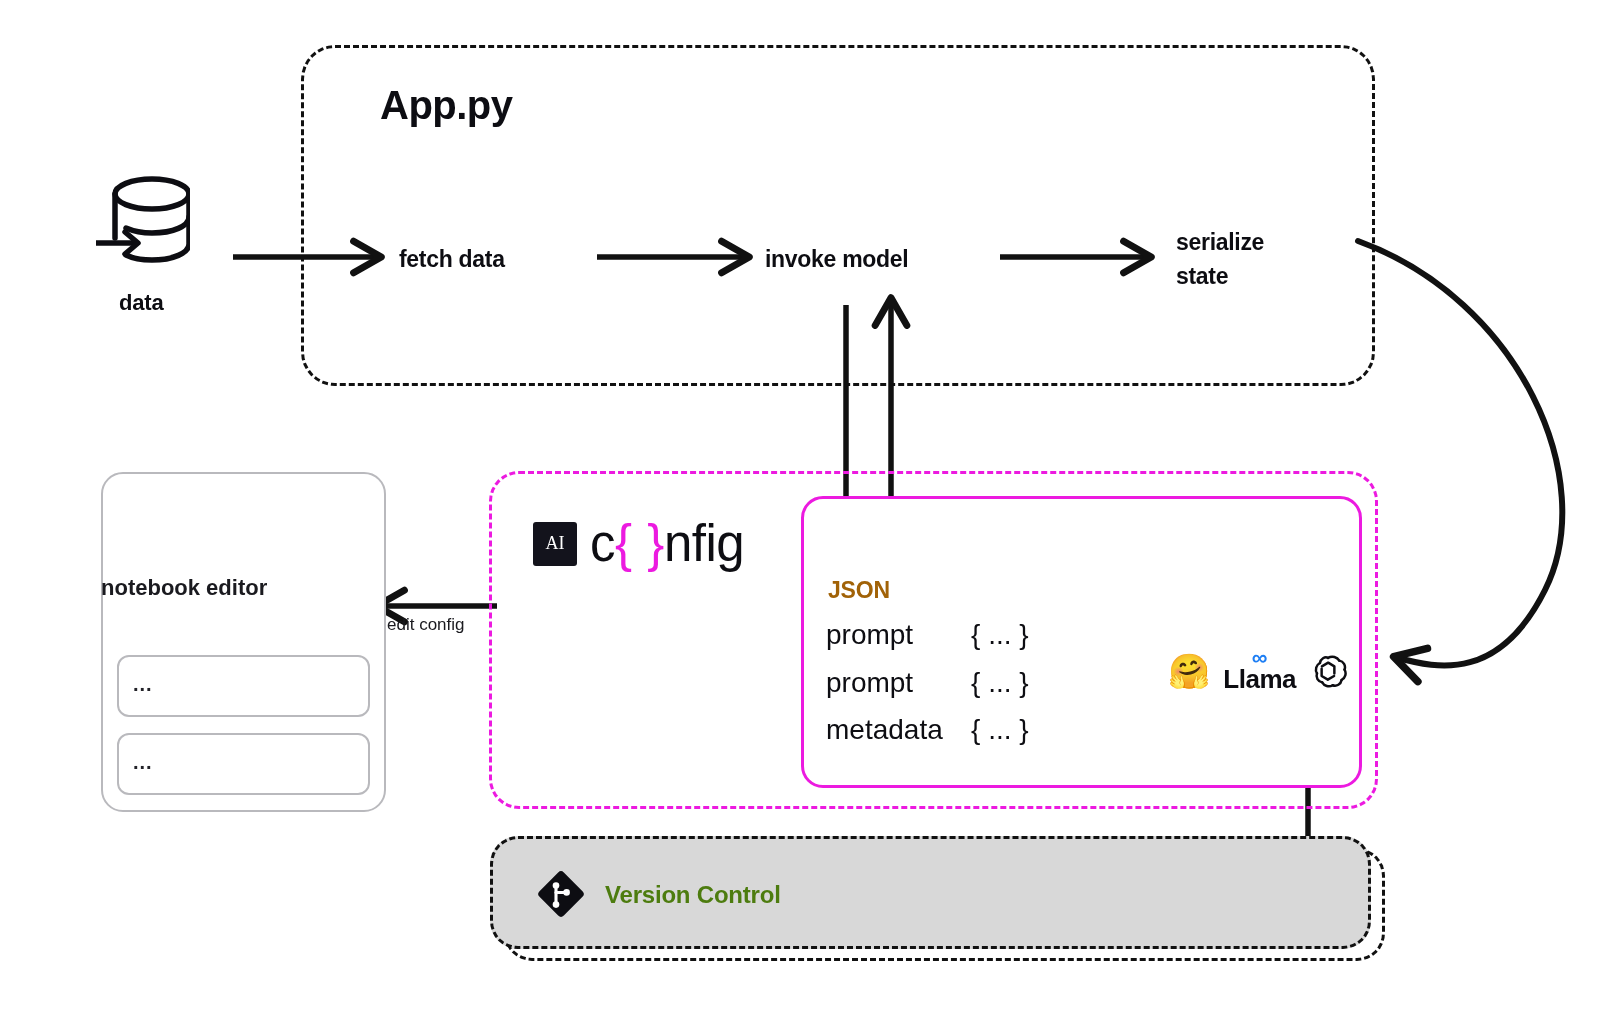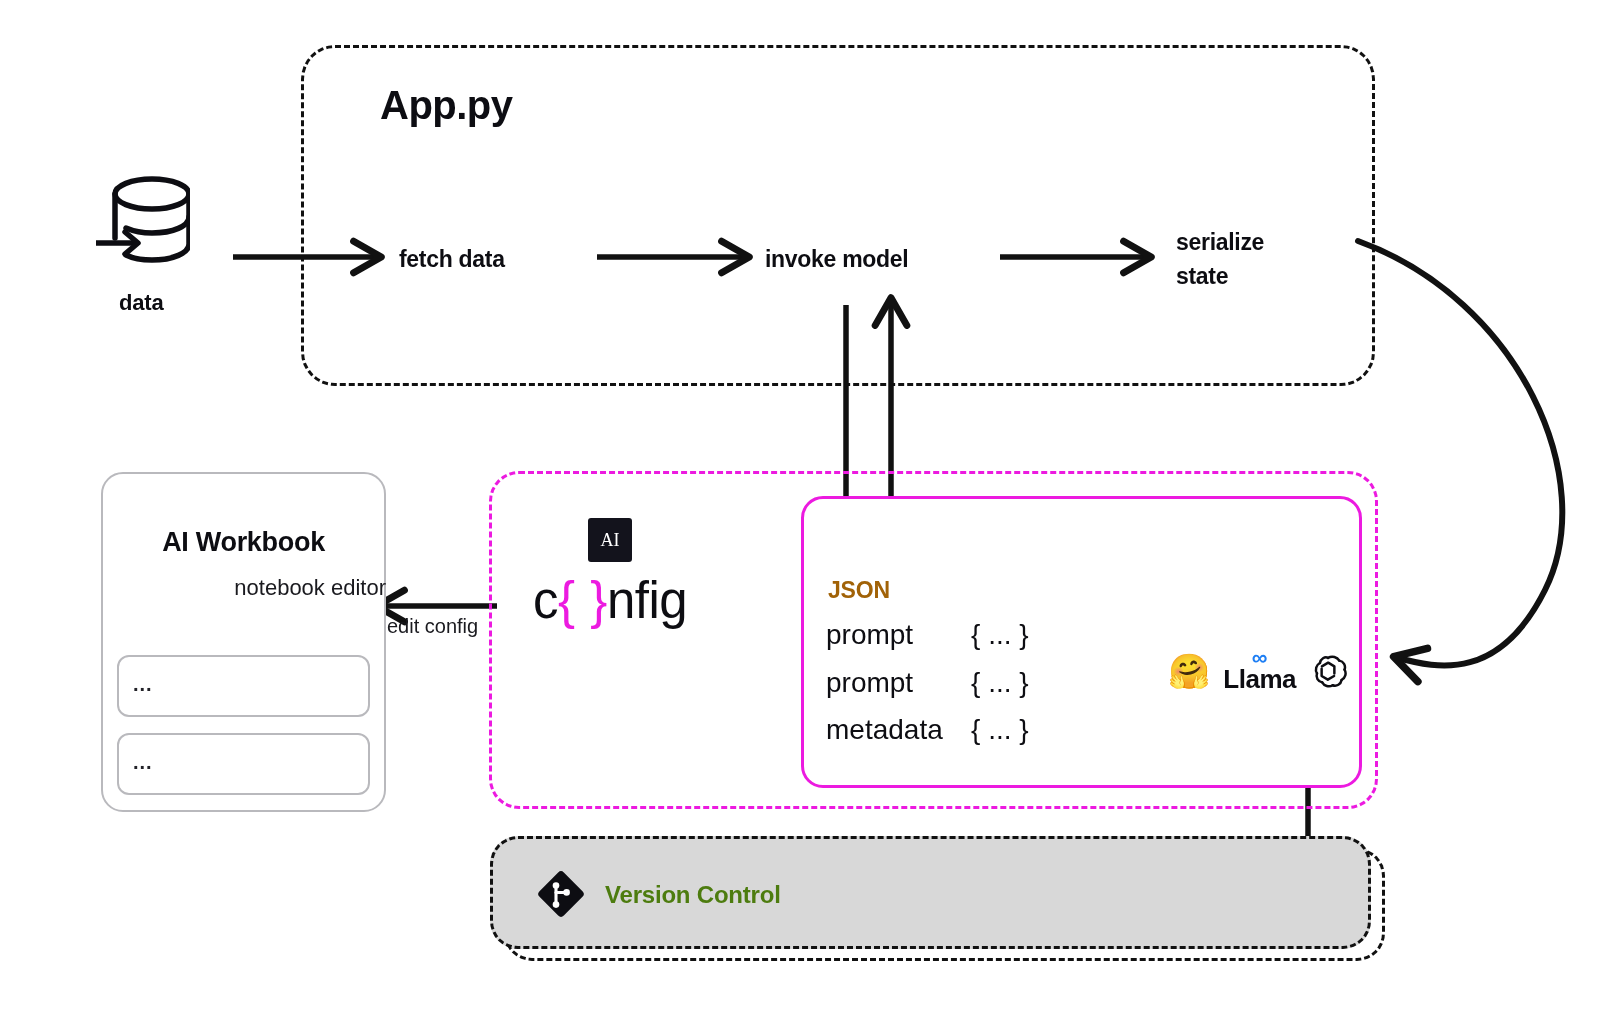--- a/index.html
+++ b/index.html
@@ -85,23 +85,23 @@
     width: 285px;
     text-align: center;
     font-size: 27px;
     font-weight: 700;
     color: #0d0d12;
     letter-spacing: -0.3px;
   }
   #workbook-sub {
     left: 101px; top: 575px;
     width: 285px;
-    text-align: right;
+    text-align: left;
     font-size: 22px;
-    font-weight: 400;
+    font-weight: 700;
     color: #1a1a1f;
   }
   .nb-cell {
     left: 117px;
     width: 253px;
     height: 62px;
     border: 2px solid #b9b9bd;
     border-radius: 12px;
     background: #ffffff;
     box-sizing: border-box;
@@ -125,21 +125,20 @@
     width: 889px; height: 338px;
     border: 3px dashed #ec1ae0;
     border-radius: 30px;
     box-sizing: border-box;
   }
   #config-logo-wrap {
     left: 533px; top: 518px;
     display: flex;
     align-items: center;
     gap: 13px;
-    flex-direction: column;
   }
   #ai-badge {
     width: 44px; height: 44px;
     background: #13131c;
     border-radius: 3px;
     display: flex;
     align-items: center;
     justify-content: center;
     color: #ffffff;
     font-size: 18px;
@@ -238,21 +237,21 @@
     left: 605px; top: 881px;
     font-size: 24px;
     font-weight: 700;
     color: #4d7c0f;
     letter-spacing: -0.2px;
   }
 
   
   #edit-config-label {
     left: 387px; top: 615px;
-    font-size: 20px;
+    font-size: 17px;
     font-weight: 400;
     color: #1a1a1f;
     white-space: nowrap;
   }
 </style>
 </head>
 <body>
 
 <div id="stage">
 
@@ -294,21 +293,20 @@
   <div class="abs" id="data-label">data</div>
 
   <div class="abs flow-label" id="lbl-fetch">fetch data</div>
   <div class="abs flow-label" id="lbl-invoke">invoke model</div>
   <div class="abs flow-label" id="lbl-serial">
     <div>serialize</div>
     <div>state</div>
   </div>
 
   <div class="abs" id="workbook-box"></div>
-  <div class="abs" id="workbook-title">AI Workbook</div>
   <div class="abs" id="workbook-sub">notebook editor</div>
   <div class="abs nb-cell" id="nb-cell-0">
     <span class="nb-dots">...</span>
   </div>
   <div class="abs nb-cell" id="nb-cell-1">
     <span class="nb-dots">...</span>
   </div>
 
   <div class="abs" id="config-box"></div>
   <div class="abs" id="config-logo-wrap">

